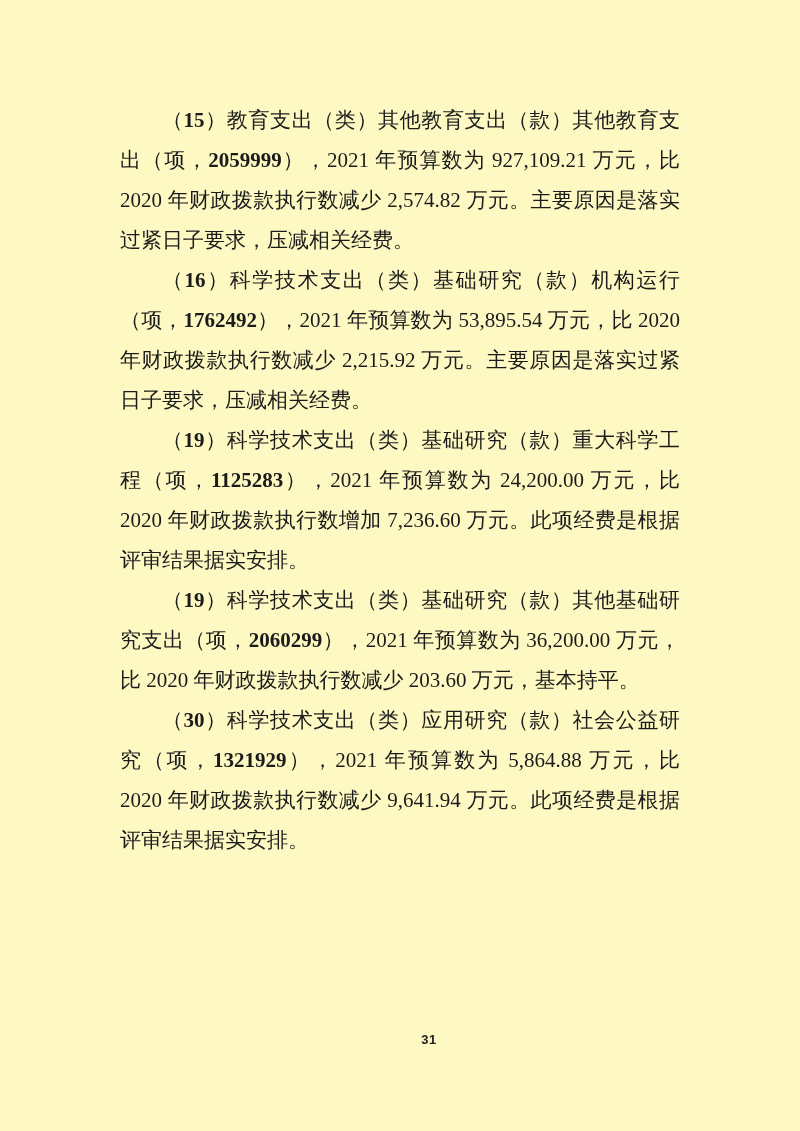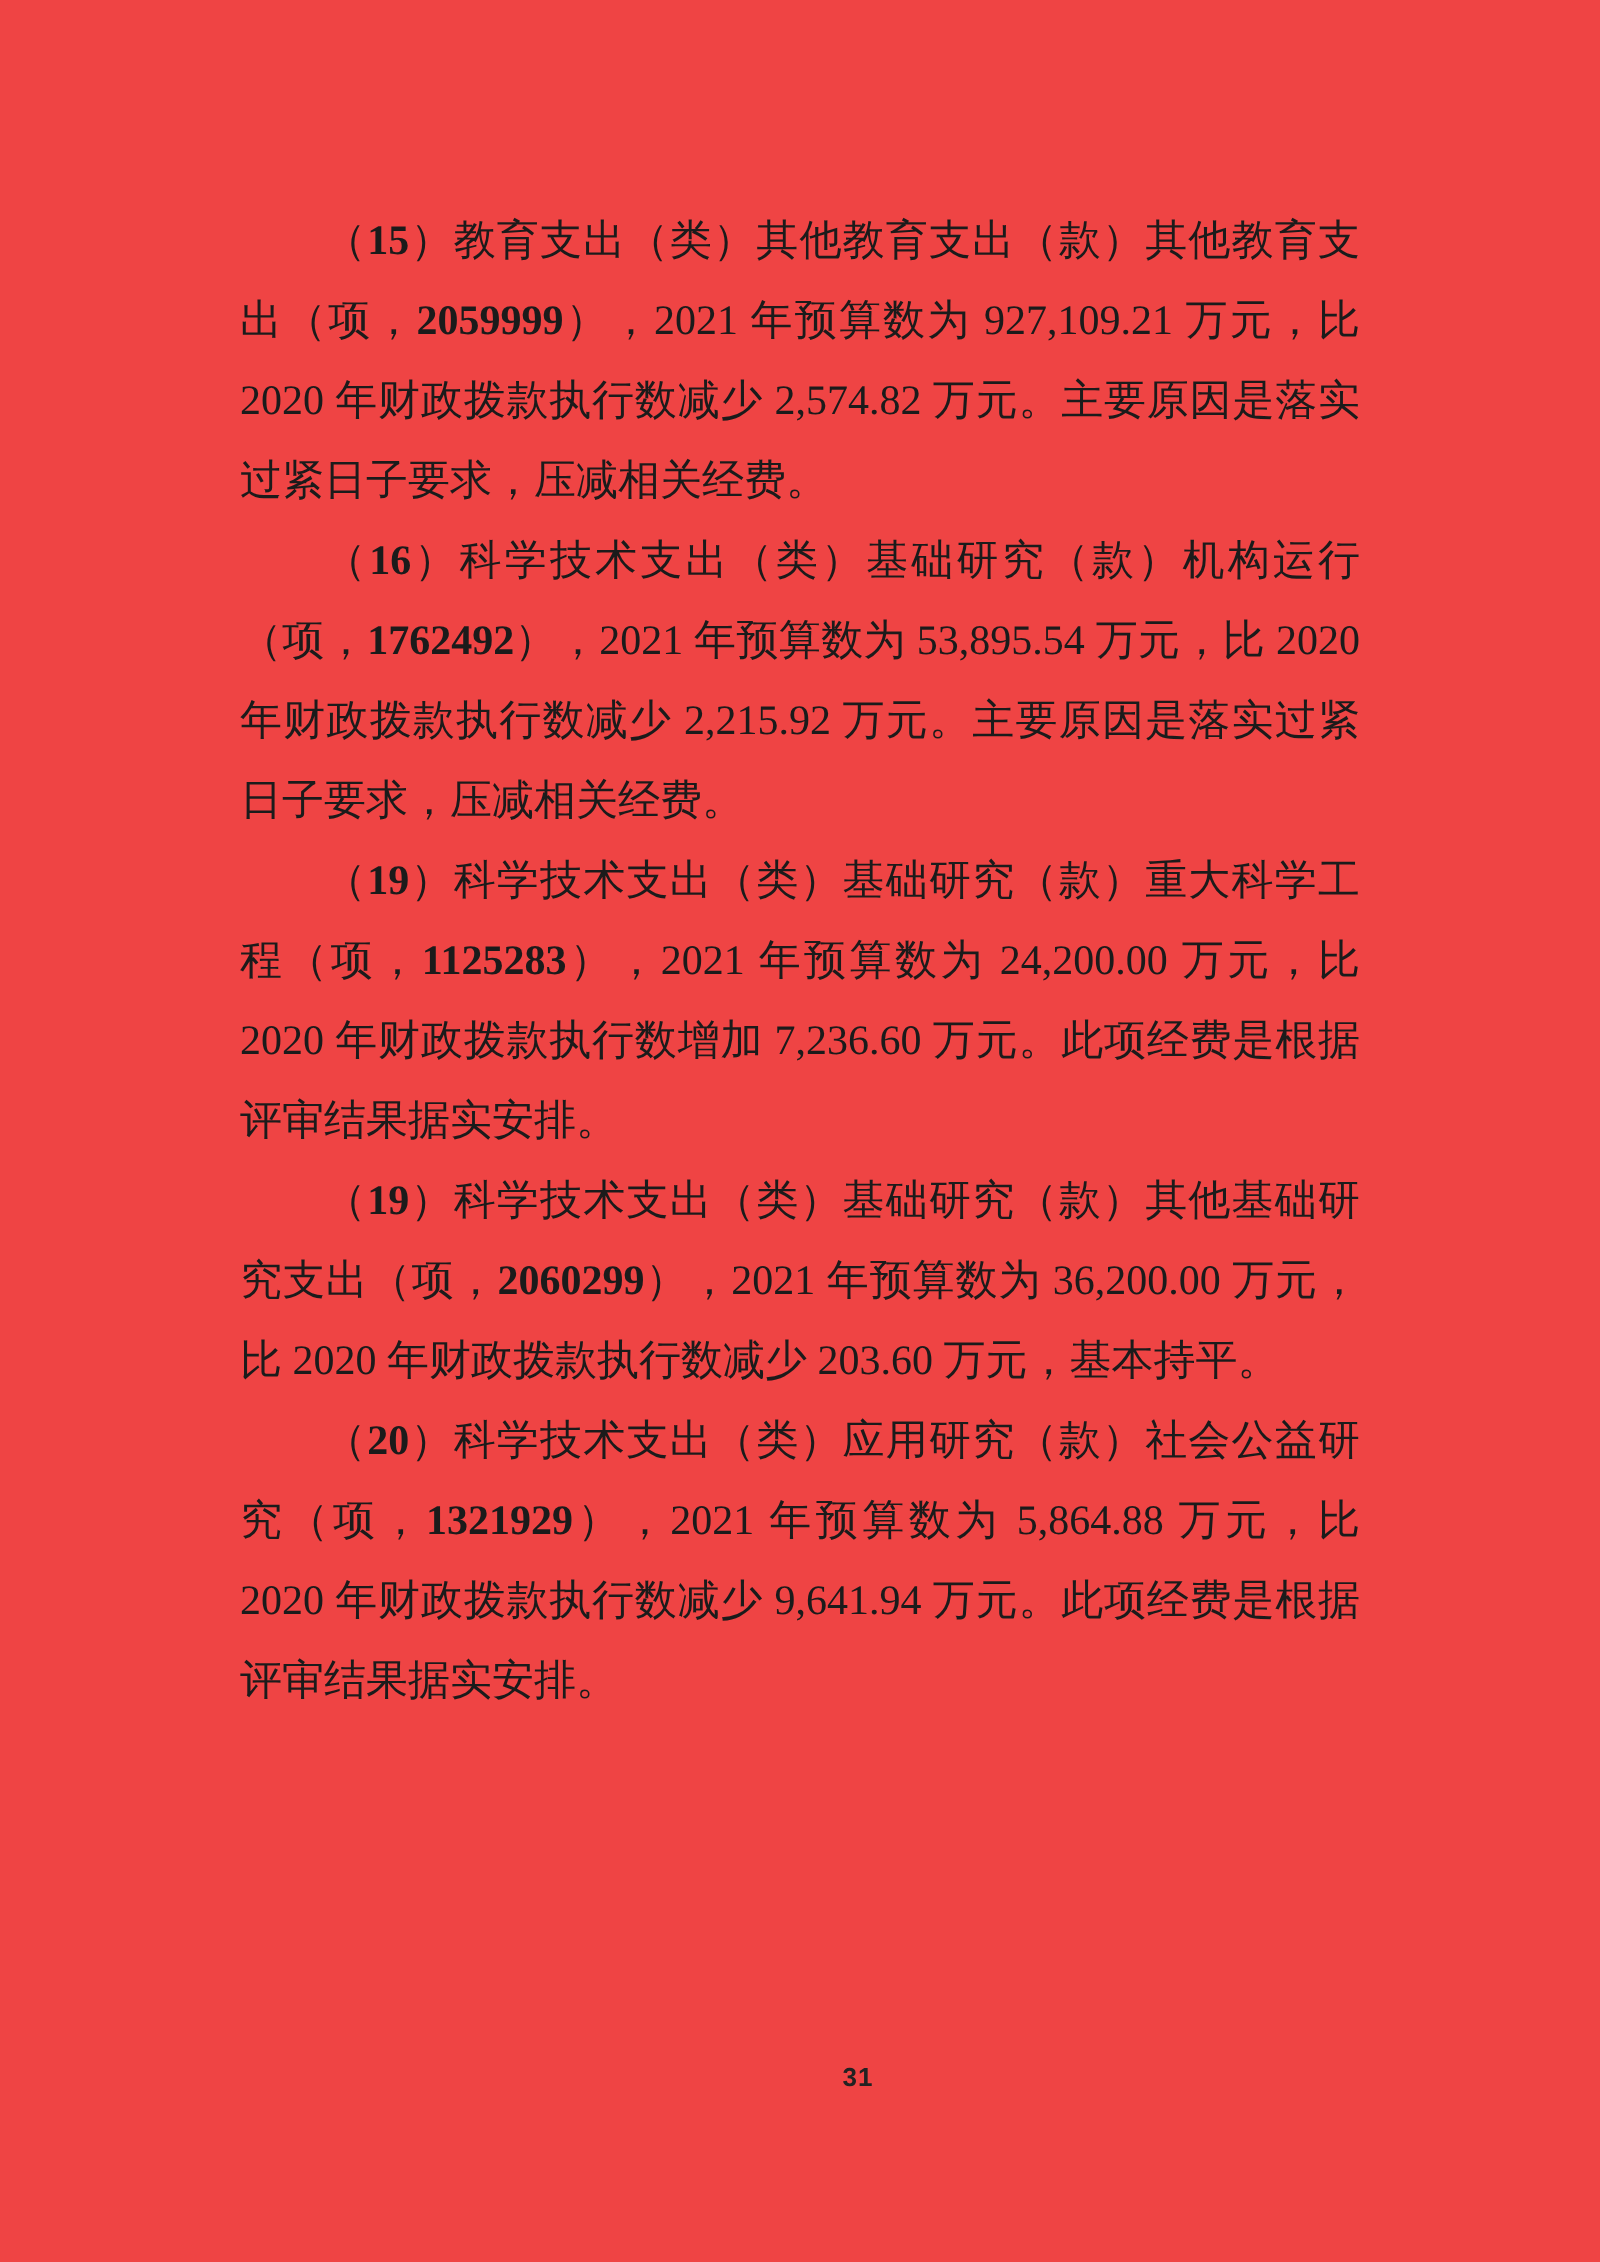--- a/index.html
+++ b/index.html
@@ -4,21 +4,21 @@
 <style>
   html, body {
     margin: 0;
     padding: 0;
     background: #ffffff;
   }
   .page {
     position: relative;
     width: 800px;
     height: 1131px;
-    background: #ef4444;
+    background: #fef9c3;
     overflow: hidden;
     font-family: "Liberation Serif", "DejaVu Serif", serif;
     color: #1b1b1b;
   }
   .content {
     position: absolute;
     left: 120px;
     top: 100px;
     width: 560px;
   }
@@ -59,20 +59,20 @@
 
     <p class="para"><span>（</span><b>15</b><span>）教育支出（类）其他教育支出（款）其他教育支出（项，</span><b>2059999</b><span>），2021 年预算数为 927,109.21 万元，比 2020 年财政拨款执行数减少 2,574.82 万元。主要原因是落实过紧日子要求，压减相关经费。</span></p>
 
     <p class="para"><span>（</span><b>16</b><span>）科学技术支出（类）基础研究（款）机构运行（项，</span><b>1762492</b><span>），2021 年预算数为 53,895.54 万元，比 2020 年财政拨款执行数减少 2,215.92 万元。主要原因是落实过紧日子要求，压减相关经费。</span></p>
 
 
     <p class="para"><span>（</span><b>19</b><span>）科学技术支出（类）基础研究（款）重大科学工程（项，</span><b>1125283</b><span>），2021 年预算数为 24,200.00 万元，比 2020 年财政拨款执行数增加 7,236.60 万元。此项经费是根据评审结果据实安排。</span></p>
 
     <p class="para"><span>（</span><b>19</b><span>）科学技术支出（类）基础研究（款）其他基础研究支出（项，</span><b>2060299</b><span>），2021 年预算数为 36,200.00 万元，比 2020 年财政拨款执行数减少 203.60 万元，基本持平。</span></p>
 
-    <p class="para"><span>（</span><b>20</b><span>）科学技术支出（类）应用研究（款）社会公益研究（项，</span><b>1321929</b><span>），2021 年预算数为 5,864.88 万元，比 2020 年财政拨款执行数减少 9,641.94 万元。此项经费是根据评审结果据实安排。</span></p>
+    <p class="para"><span>（</span><b>30</b><span>）科学技术支出（类）应用研究（款）社会公益研究（项，</span><b>1321929</b><span>），2021 年预算数为 5,864.88 万元，比 2020 年财政拨款执行数减少 9,641.94 万元。此项经费是根据评审结果据实安排。</span></p>
 
   </main>
 
   <footer class="page-footer">
     <span class="page-number">31</span>
   </footer>
 </div>
 
 </body></html>

